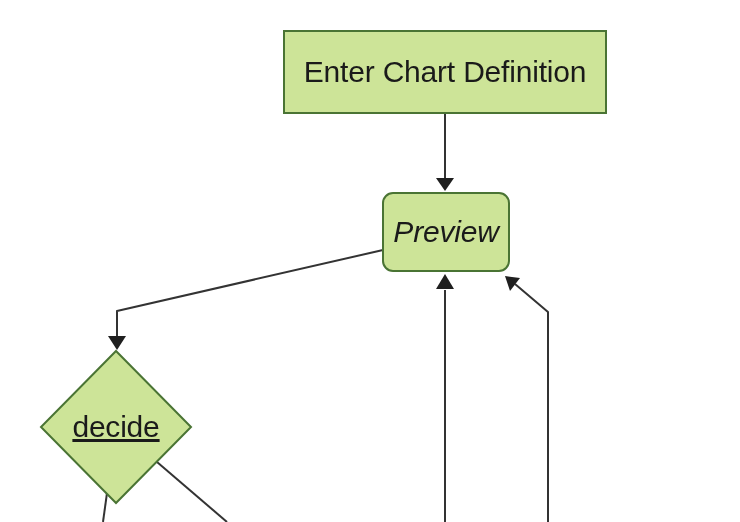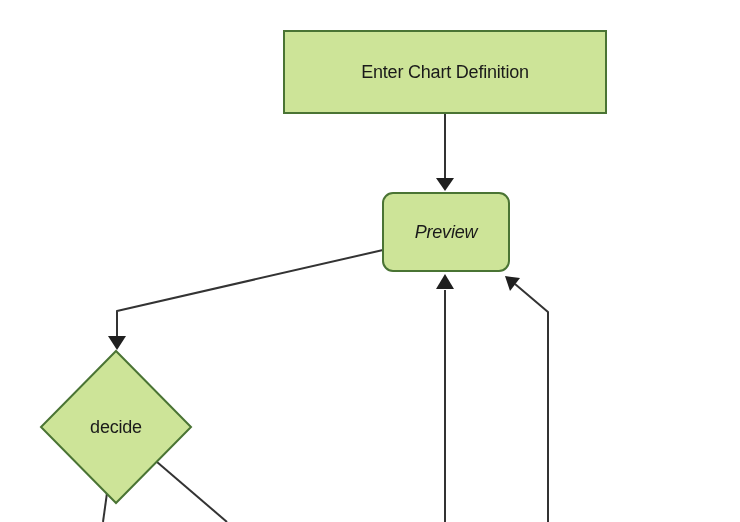--- a/index.html
+++ b/index.html
@@ -37,21 +37,21 @@
     fill: var(--node-fill);
     stroke: var(--node-border);
     stroke-width: 2;
   }
   .node-label {
     position: absolute;
     display: flex;
     align-items: center;
     justify-content: center;
     text-align: center;
-    font-size: 18px;
+    font-size: 30px;
     letter-spacing: -0.2px;
     color: var(--text-color);
     pointer-events: none;
     white-space: nowrap;
   }
 </style>
 </head>
 <body>
 
 <div class="canvas">
@@ -80,14 +80,14 @@
       <rect x="284" y="31" width="322" height="82"></rect>
       <rect x="383" y="193" width="126" height="78" rx="10" ry="10"></rect>
       <polygon points="116,351 191,427 116,503 41,427"></polygon>
     </g>
   </svg>
 
   <div class="node-label" style="left:284px; top:31px; width:322px; height:82px;">Enter Chart Definition</div>
 
   <div class="node-label" style="left:383px; top:193px; width:126px; height:78px;font-style:italic;">Preview</div>
 
-  <div class="node-label" style="left:41px; top:351px; width:150px; height:152px;">decide</div>
+  <div class="node-label" style="left:41px; top:351px; width:150px; height:152px;text-decoration:underline;">decide</div>
 </div>
 
 </body></html>

